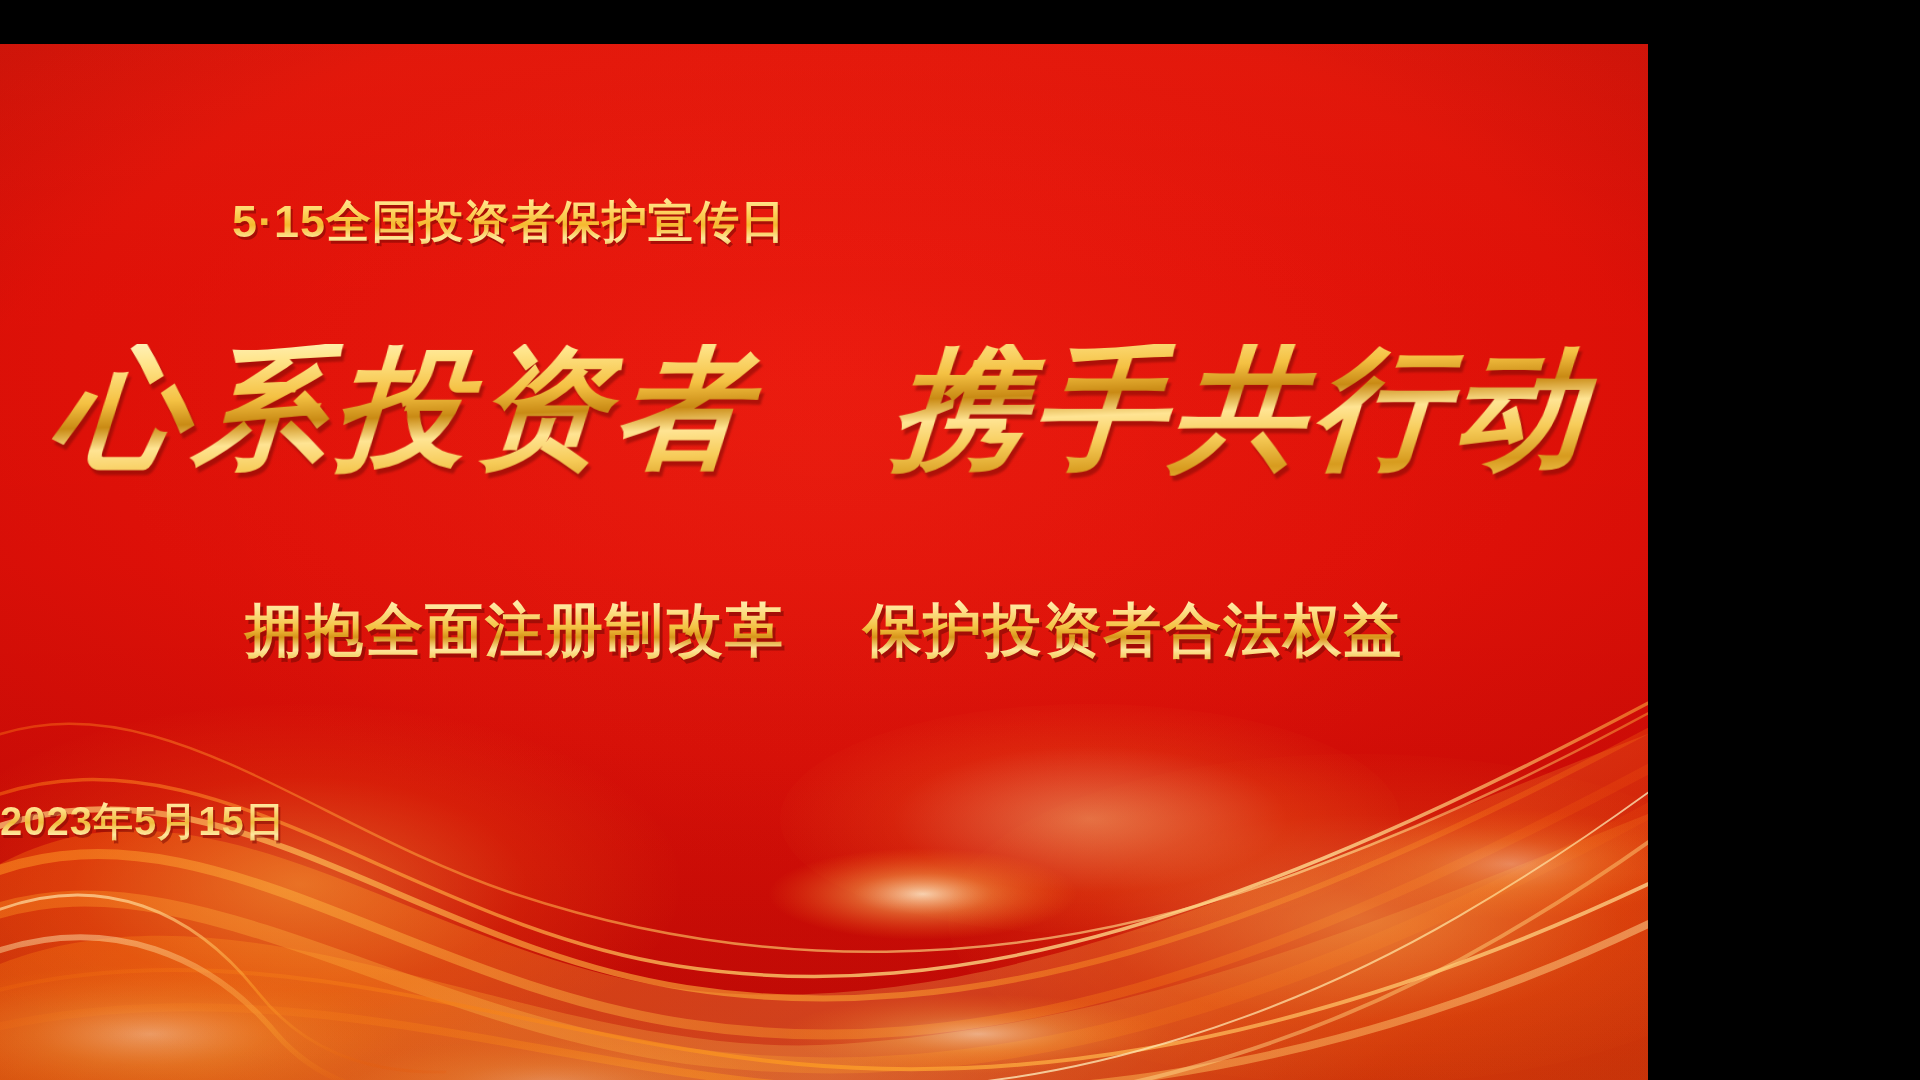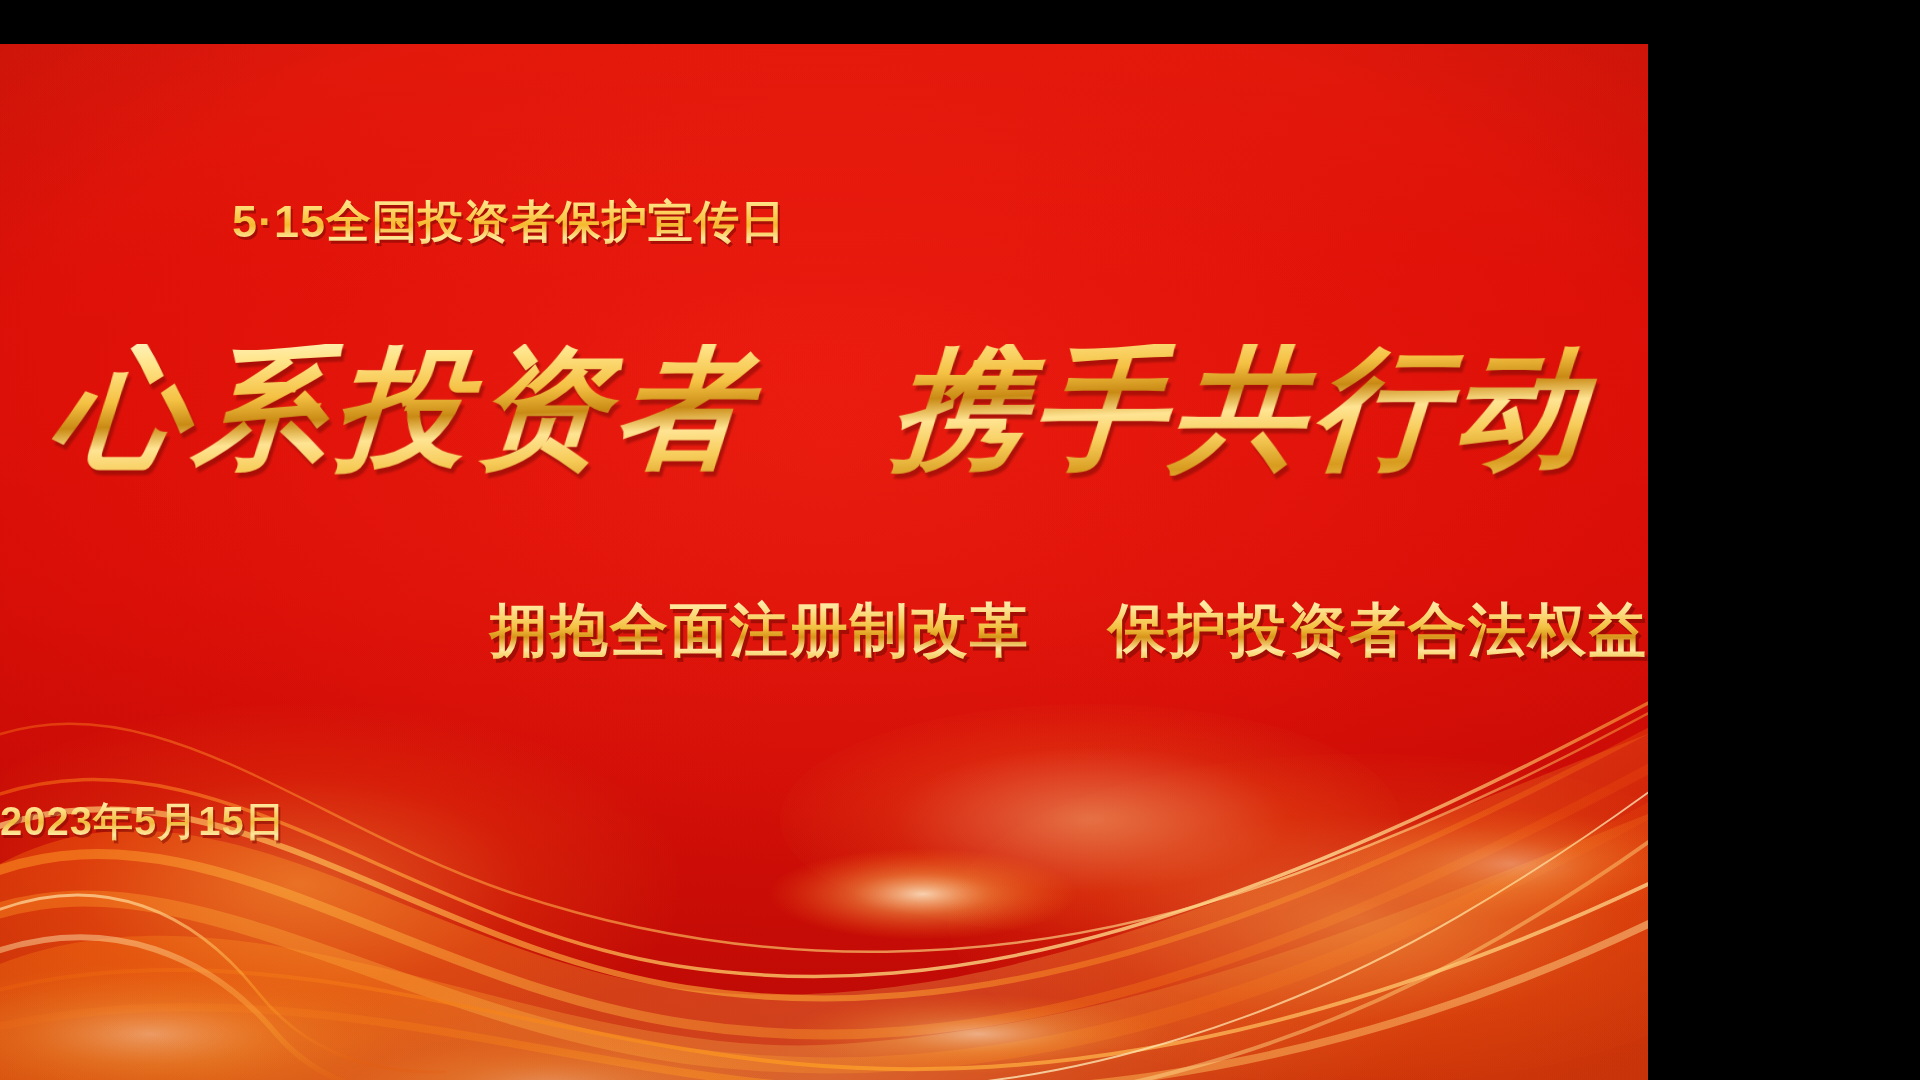--- a/index.html
+++ b/index.html
@@ -88,21 +88,21 @@
     filter: drop-shadow(3px 5px 1px rgba(125,10,4,0.55));
     transform: skewX(-4deg);
   }
   .headline .gap { display: inline-block; width: 56px; }
 
   .subtitle {
     position: absolute;
     left: 0;
     right: 0;
     top: 548px;
-    text-align: right;
+    text-align: center;
     white-space: nowrap;
     font-size: 58px;
     font-weight: 700;
     letter-spacing: 2px;
     color: #ffd96a;
     background: linear-gradient(180deg,
         #fff6cf 0%,
         #ffe391 22%,
         #f3c040 46%,
         #d79419 58%,

